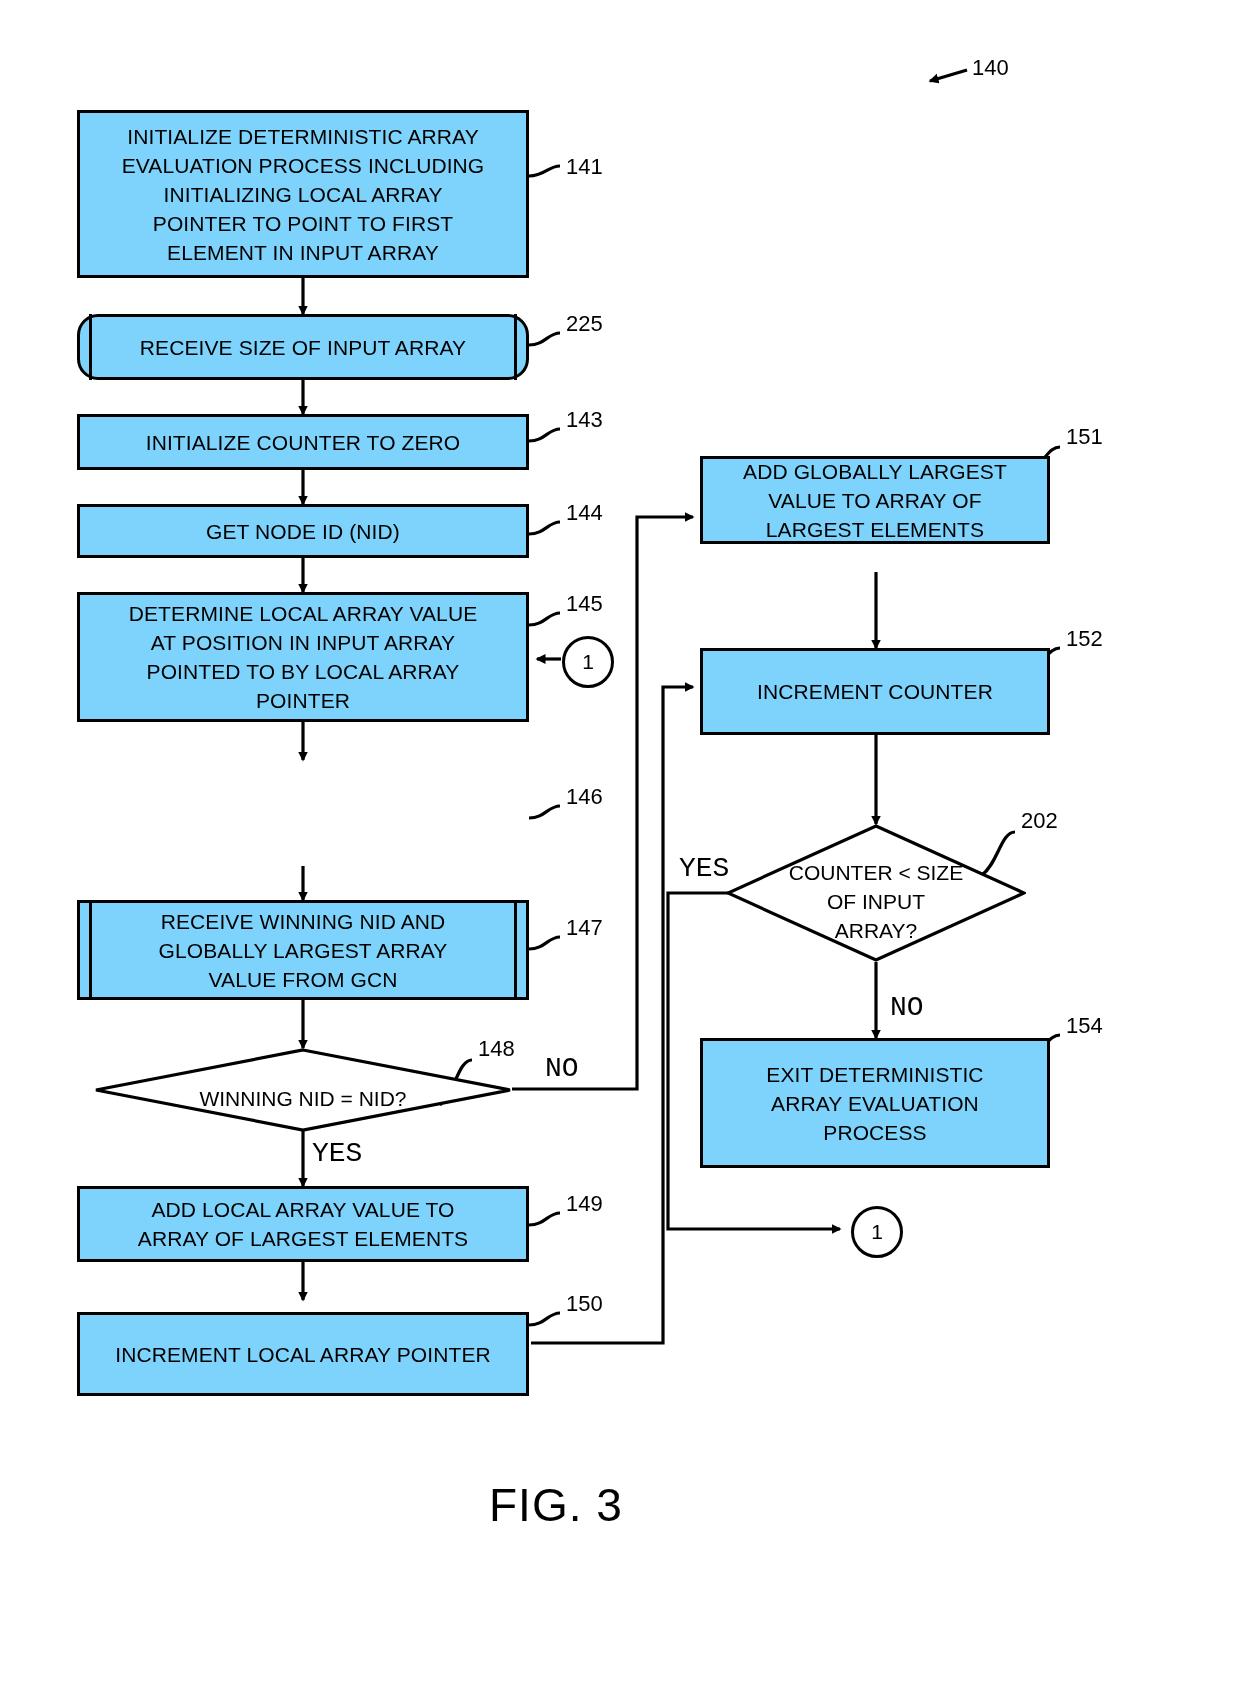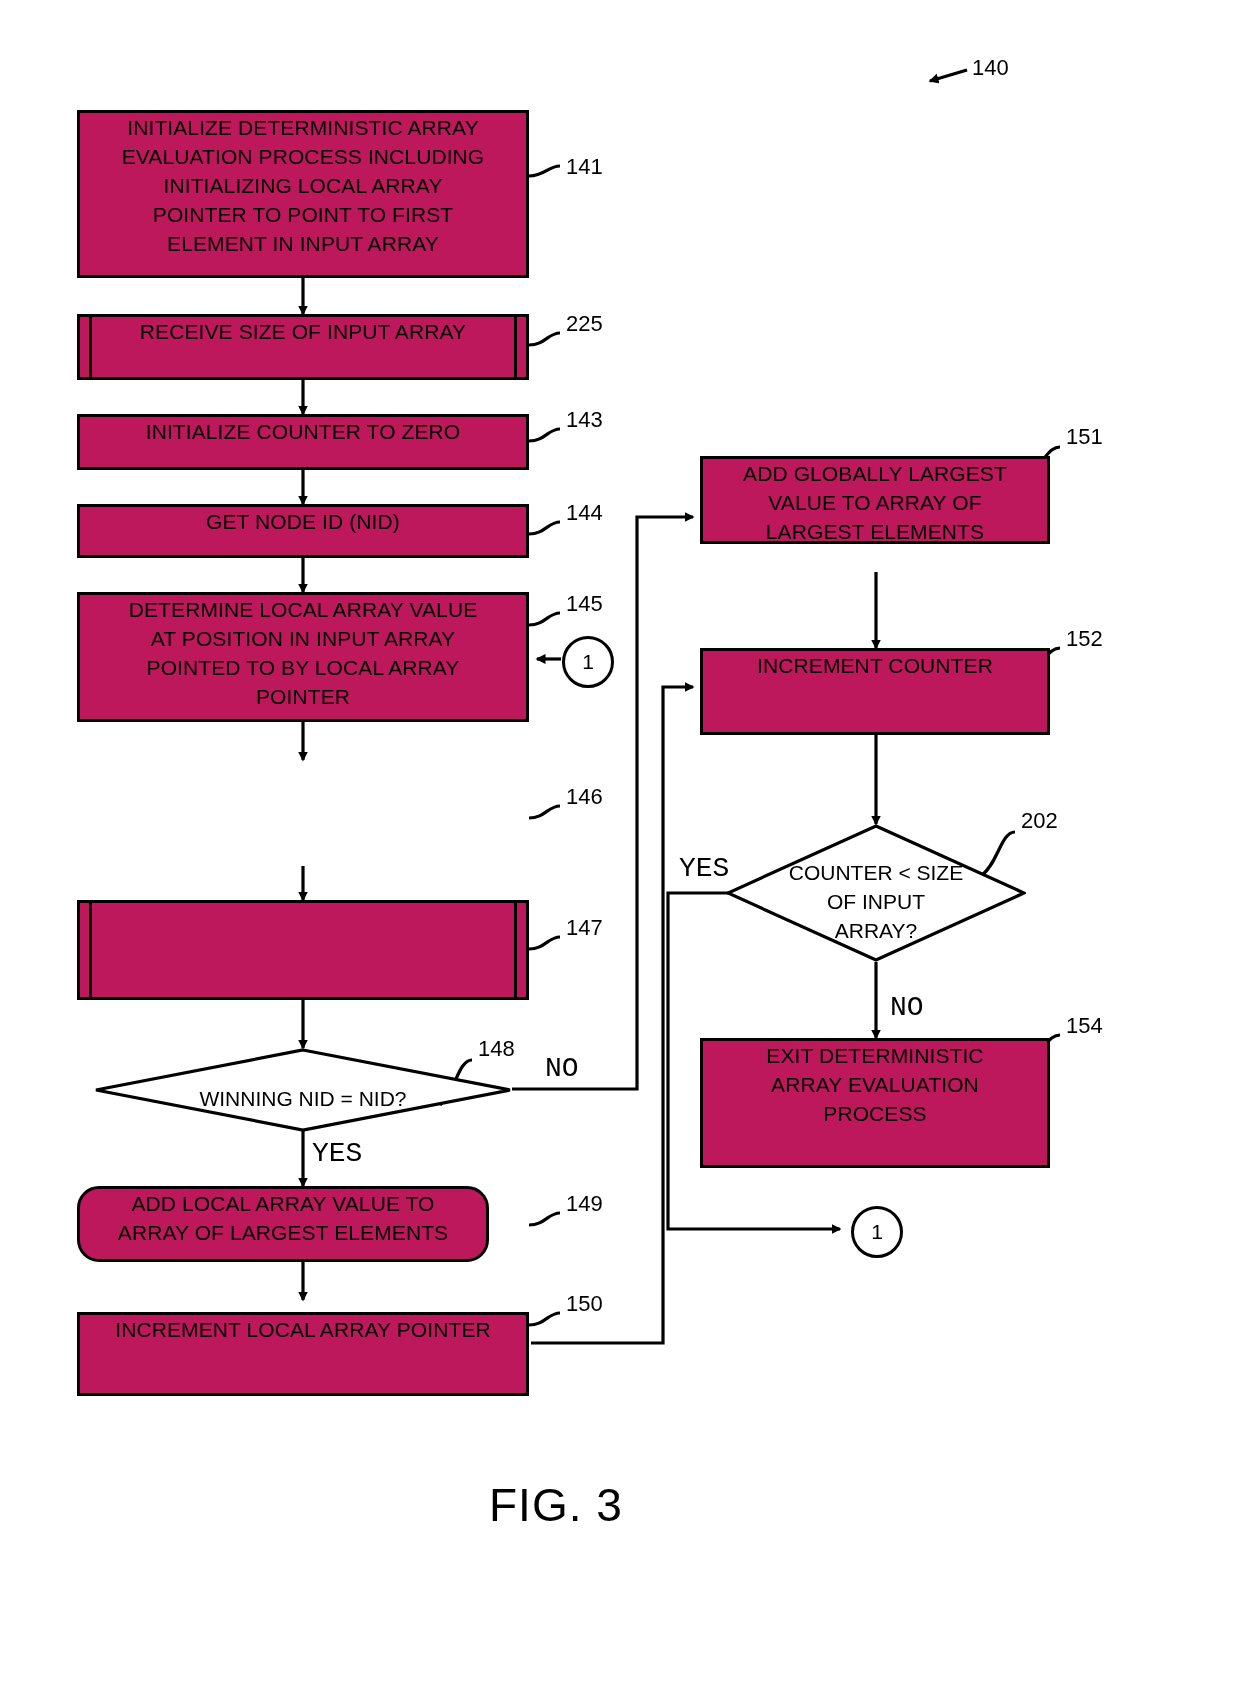--- a/index.html
+++ b/index.html
@@ -26,24 +26,24 @@
     left: 0; top: 0;
     width: 1240px;
     height: 1700px;
     pointer-events: none;
   }
   
   .node {
     position: absolute;
     box-sizing: border-box;
     display: flex;
-    align-items: flex-start;
+    align-items: center;
     justify-content: center;
     text-align: center;
-    background: #be185d;
+    background: #7dd3fc;
   }
   .proc {
     border: 3px solid #000;
   }
   .proc .inner {
     padding: 0 10px;
   }
   
   .predef {
     border: 3px solid #000;
@@ -198,21 +198,21 @@
 
   <div class="node proc" style="left:77px; top:110px; width:452px; height:168px;">
     <div class="inner label-text">INITIALIZE DETERMINISTIC ARRAY
 EVALUATION PROCESS INCLUDING
 INITIALIZING LOCAL ARRAY
 POINTER TO POINT TO FIRST
 ELEMENT IN INPUT ARRAY</div>
   </div>
   <div class="ref-num" style="left:566px; top:154px;">141</div>
 
-  <div class="node predef" style="left:77px; top:314px; width:452px; height:66px;">
+  <div class="node predef" style="left:77px; top:314px; width:452px; height:66px;border-radius:21px;">
     <span class="bar-l"></span>
     <span class="bar-r"></span>
     <div class="inner label-text">RECEIVE SIZE OF INPUT ARRAY</div>
   </div>
   <div class="ref-num" style="left:566px; top:311px;">225</div>
 
   <div class="node proc" style="left:77px; top:414px; width:452px; height:56px;">
     <div class="inner label-text">INITIALIZE COUNTER TO ZERO</div>
   </div>
   <div class="ref-num" style="left:566px; top:407px;">143</div>
@@ -230,34 +230,37 @@
   </div>
   <div class="ref-num" style="left:566px; top:591px;">145</div>
 
   <div class="conn-circle" style="left:562px; top:636px; width:46px; height:46px;">1</div>
 
   <div class="ref-num" style="left:566px; top:784px;">146</div>
 
   <div class="node predef" style="left:77px; top:900px; width:452px; height:100px;">
     <span class="bar-l"></span>
     <span class="bar-r"></span>
+    <div class="inner label-text">RECEIVE WINNING NID AND
+GLOBALLY LARGEST ARRAY
+VALUE FROM GCN</div>
   </div>
   <div class="ref-num" style="left:566px; top:915px;">147</div>
 
   <div class="diamond" style="left:94px; top:1048px; width:418px; height:84px;">
     <svg width="418" height="84" viewBox="0 0 418 84">
       <polygon points="209,2 416,42 209,82 2,42" fill="#fff" stroke="#000" stroke-width="3.2"></polygon>
     </svg>
     <div class="dtext">WINNING NID = NID?</div>
   </div>
   <div class="ref-num" style="left:478px; top:1036px;">148</div>
   <div class="branch-label" style="left:545px; top:1053px;">NO</div>
   <div class="branch-label" style="left:312px; top:1138px;">YES</div>
 
-  <div class="node proc" style="left:77px; top:1186px; width:412px; height:76px;border-radius:22px;">
+  <div class="node proc" style="left:77px; top:1186px; width:452px; height:76px;">
     <div class="inner label-text">ADD LOCAL ARRAY VALUE TO
 ARRAY OF LARGEST ELEMENTS</div>
   </div>
   <div class="ref-num" style="left:566px; top:1191px;">149</div>
 
   <div class="node proc" style="left:77px; top:1300px; width:452px; height:84px;margin-top:12px;">
     <div class="inner label-text">INCREMENT LOCAL ARRAY POINTER</div>
   </div>
   <div class="ref-num" style="left:566px; top:1291px;">150</div>
 

